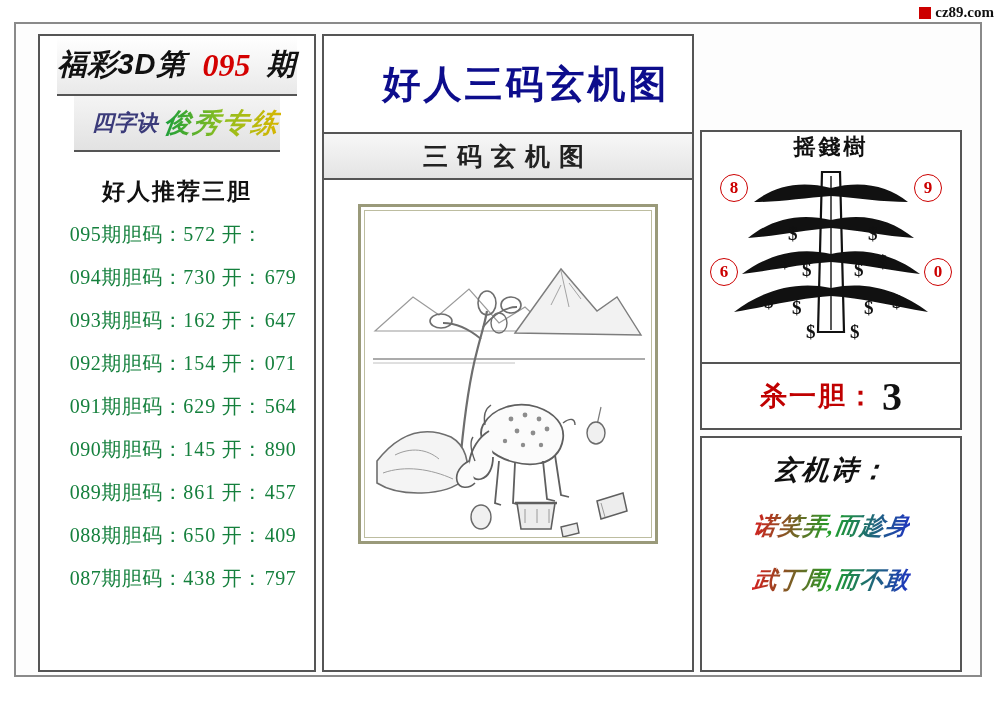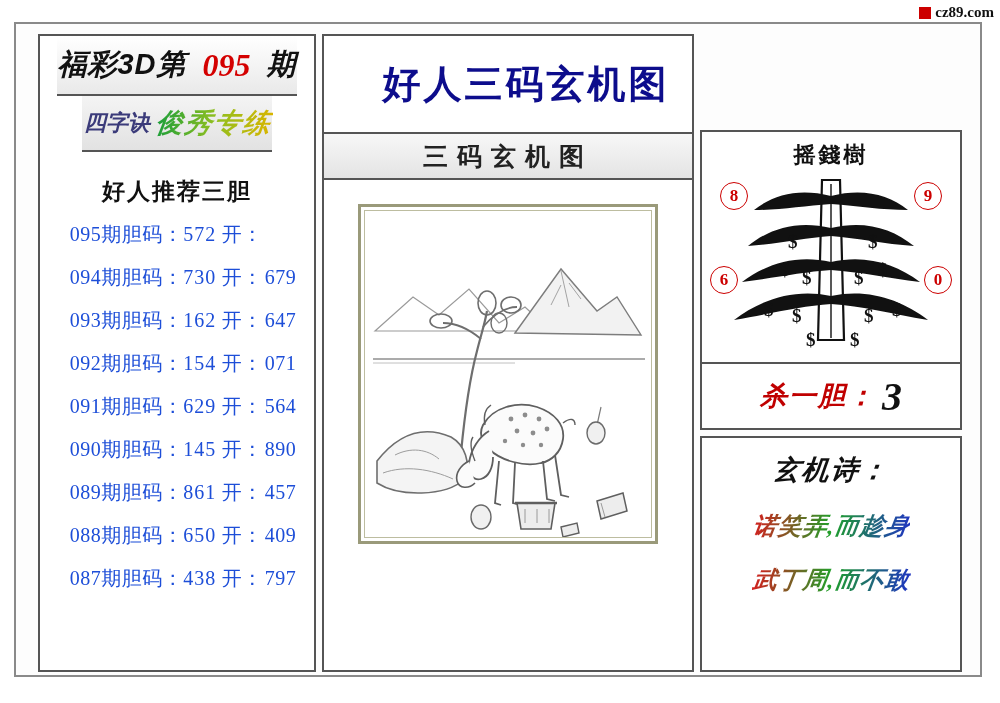--- a/index.html
+++ b/index.html
@@ -61,21 +61,21 @@
     font-family:"Liberation Serif",serif;
     font-style:italic;font-weight:bold;
     font-size:32px;color:#d40000;
     margin:0 16px;
   }
   .sub-band{
     height:56px;
     border-bottom:2px solid #555;
     background:linear-gradient(#f4f4f4,#e2e2e2);
     display:flex;align-items:center;
-    padding-left:2px;gap:6px;
+    padding-left:18px;gap:6px;
     box-sizing:border-box;
   }
   .sub-band .s1{
     font-family:"Liberation Sans",sans-serif;
     font-weight:bold;font-size:22px;
     color:#3b3b7a;font-style:italic;
   }
   .sub-band .s2{
     font-family:"Liberation Serif",serif;
     font-weight:bold;font-size:27px;font-style:italic;
@@ -93,21 +93,21 @@
     padding:24px 0 6px;
     letter-spacing:2px;
   }
   #rec-list{
     flex:1;
     padding:0 10px;
     box-sizing:border-box;
   }
   .rec-row{
     font-size:20px;
-    color:#1d4ed8;
+    color:#15803d;
     padding:8px 0 8px 12px;
     letter-spacing:0.5px;
     white-space:nowrap;
   }
   .rec-row .dan{letter-spacing:1px;}
   .rec-row .open{margin-left:2px;}
   
   #midcol{
     width:372px;
     margin-left:6px;
@@ -168,21 +168,21 @@
     box-sizing:border-box;
     background:#fff;
     height:300px;
     display:flex;flex-direction:column;
     align-items:center;
     position:relative;
   }
   #money-title{
     font-weight:bold;font-size:22px;color:#111;
     letter-spacing:3px;
-    padding-top:8px;
+    padding-top:0;
   }
   #tree-area{
     position:relative;
     width:100%;flex:1;
   }
   .corner-num{
     position:absolute;
     width:26px;height:26px;
     border:1.5px solid #cc0000;
     border-radius:50%;
@@ -196,21 +196,20 @@
   #cn-tr{right:18px;top:12px;}
   #cn-bl{left:8px;top:96px;}
   #cn-br{right:8px;top:96px;}
   #kill-row{
     border-top:2px solid #555;
     width:100%;
     height:66px;
     display:flex;align-items:center;justify-content:center;
     gap:6px;
     box-sizing:border-box;
-    font-style:italic;
   }
   #kill-label{
     font-weight:bold;font-size:27px;color:#c00000;
     letter-spacing:2px;
   }
   #kill-value{
     font-weight:bold;font-size:40px;color:#111;
     font-family:"Liberation Serif",serif;
   }
   #poem-box{

